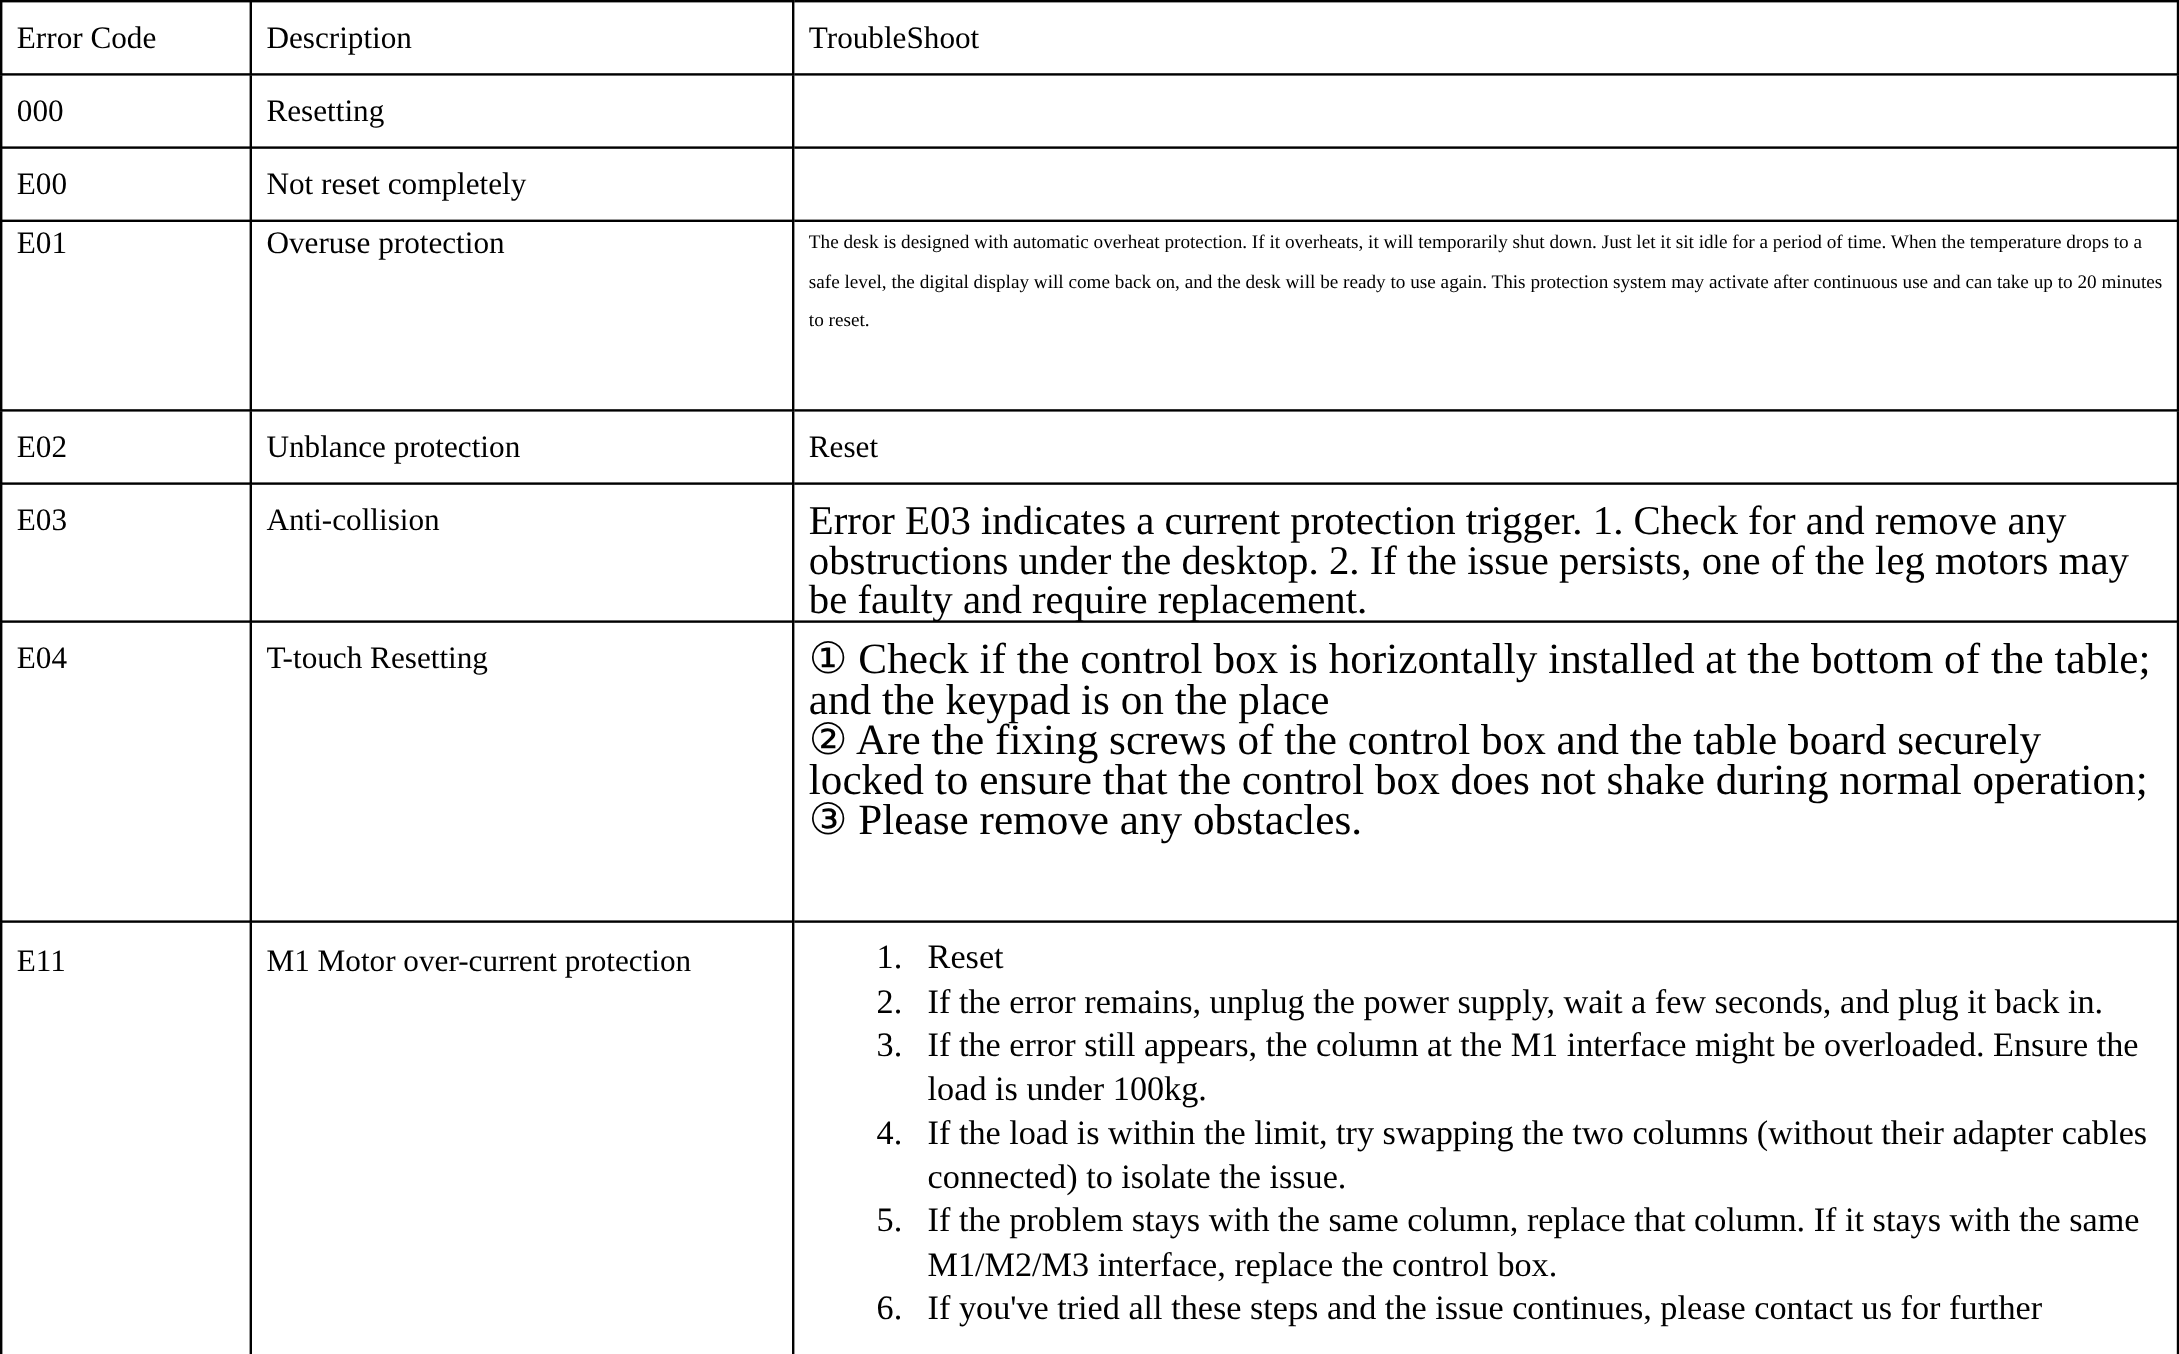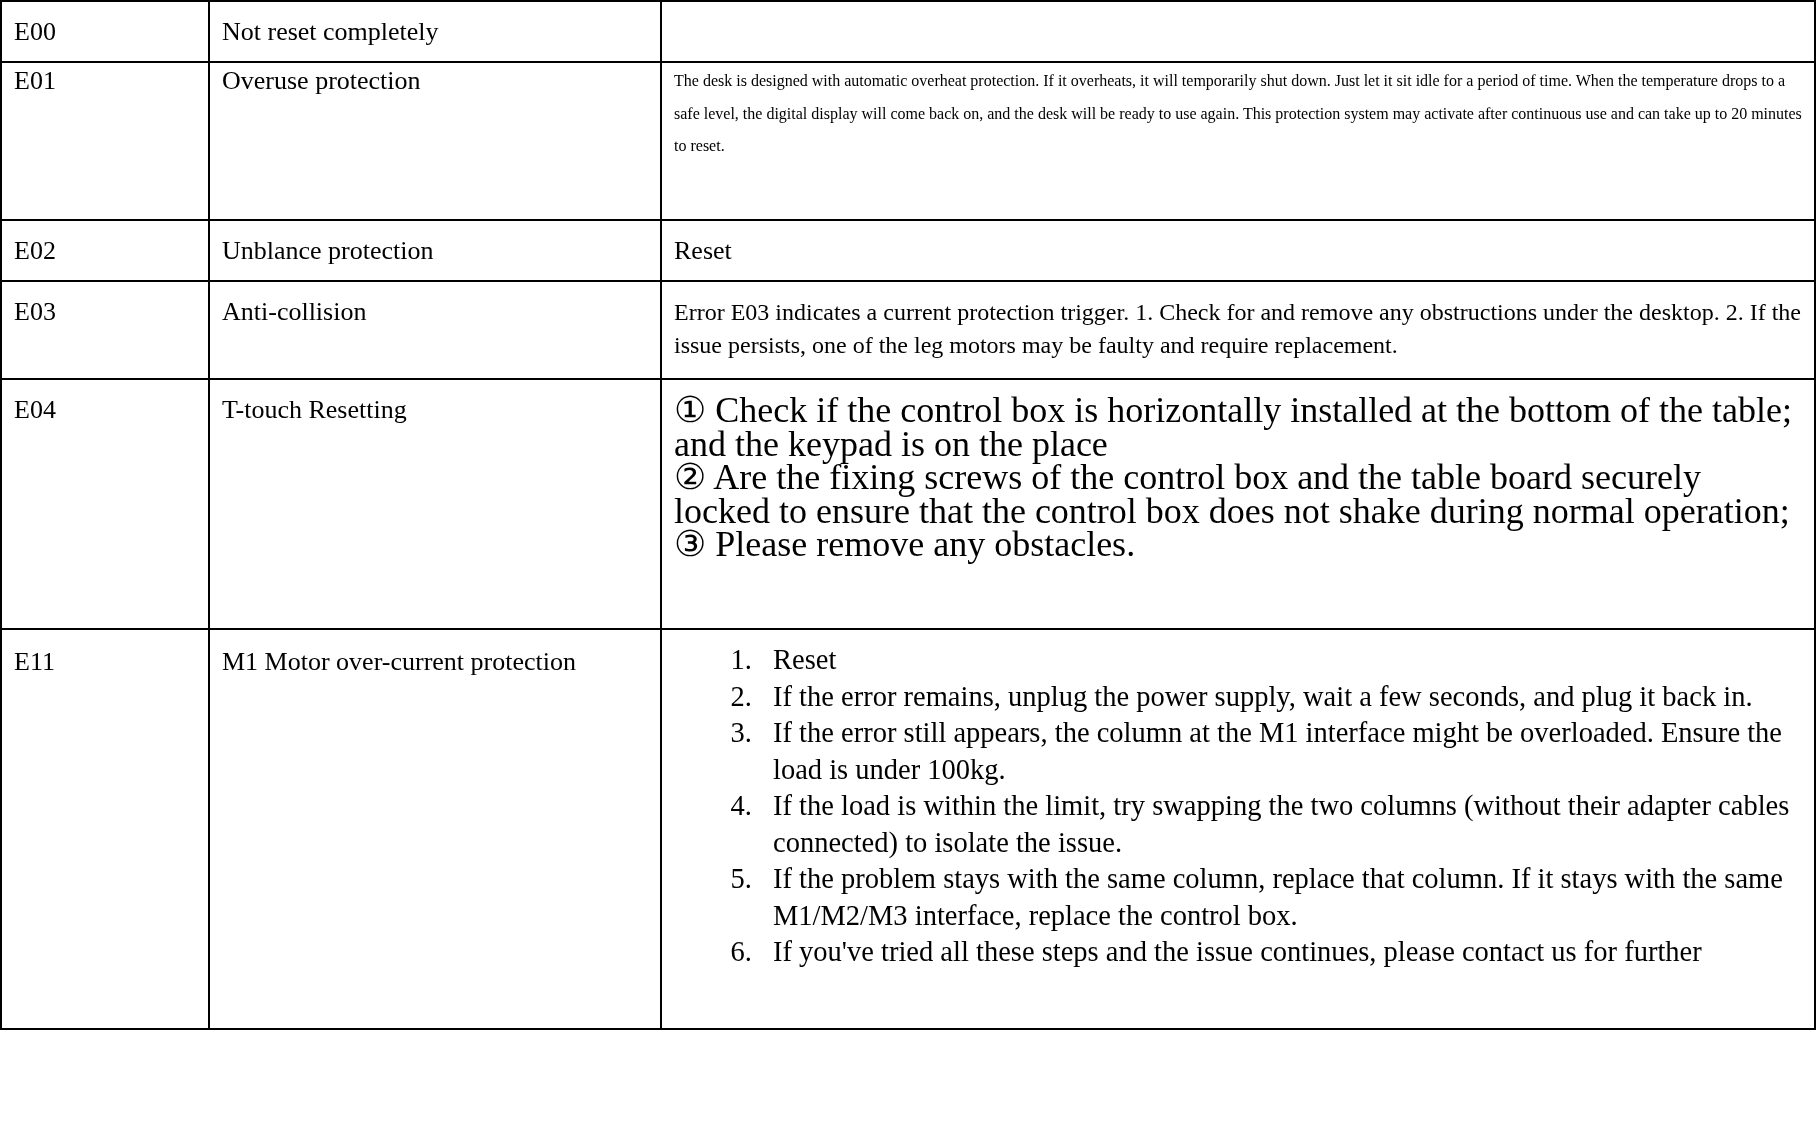--- a/index.html
+++ b/index.html
@@ -30,21 +30,21 @@
       line-height: 32px;
     }
     col.c1 { width: 208px; }
     col.c2 { width: 452px; }
     col.c3 { width: 1154px; }
 
     tr.r-short td { height: 61px; padding-top: 14px; box-sizing: border-box; }
     tr.r-e01 td { height: 158px; box-sizing: border-box; padding-top: 2px; }
     tr.r-e01 td.ts { font-size: 16px; line-height: 32.5px; }
     tr.r-e03 td { height: 98px; box-sizing: border-box; padding-top: 14px; }
-    tr.r-e03 td.ts { padding-top: 14px; font-size: 24px; line-height: 33px; border-radius: 26px; }
+    tr.r-e03 td.ts { padding-top: 14px; font-size: 34px; line-height: 33px; border-radius: 26px; }
     tr.r-e04 td { height: 250px; box-sizing: border-box; padding-top: 14px; }
     tr.r-e04 td.ts { font-size: 36px; line-height: 33.5px; }
     tr.r-e11 td { height: 400px; box-sizing: border-box; padding-top: 16px; }
 
     .ts-line { display: block; }
 
     ol.steps {
       margin: -4px 0 0 0;
       padding: 0 0 0 85px;
       font-size: 28.5px;
@@ -60,21 +60,31 @@
 </head>
 <body>
 
 <table class="err-table">
   <colgroup>
     <col class="c1">
     <col class="c2">
     <col class="c3">
   </colgroup>
   <tbody>
+    <tr class="r-short">
+      <td>Error Code</td>
+      <td>Description</td>
+      <td>TroubleShoot</td>
+    </tr>
 
+    <tr class="r-short">
+      <td>000</td>
+      <td>Resetting</td>
+      <td></td>
+    </tr>
 
     <tr class="r-short">
       <td>E00</td>
       <td>Not reset completely</td>
       <td></td>
     </tr>
 
     <tr class="r-e01">
       <td>E01</td>
       <td>Overuse protection</td>

